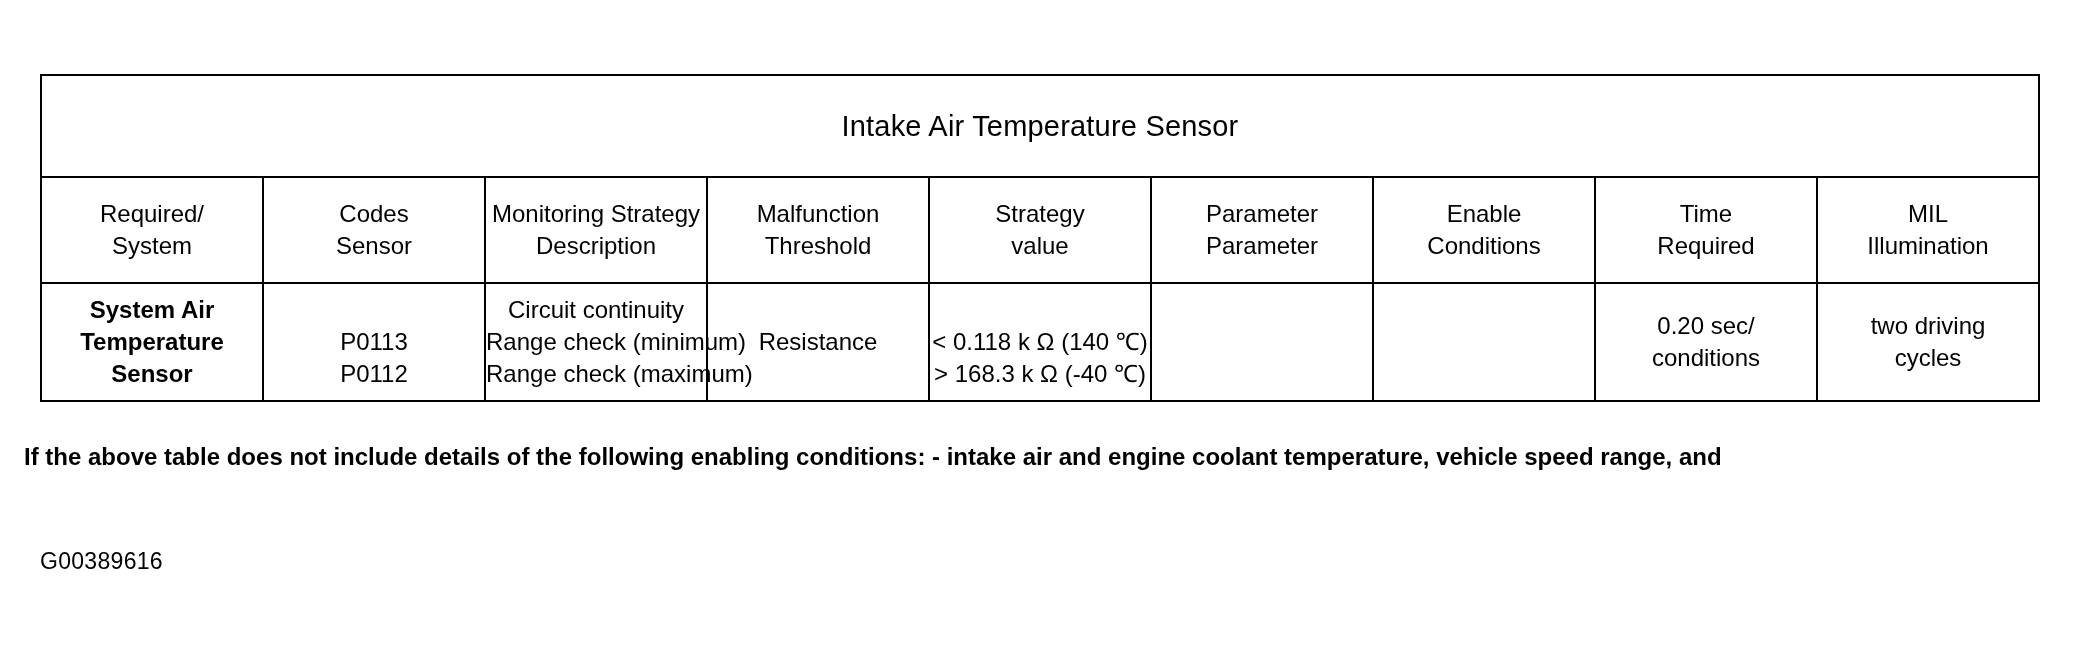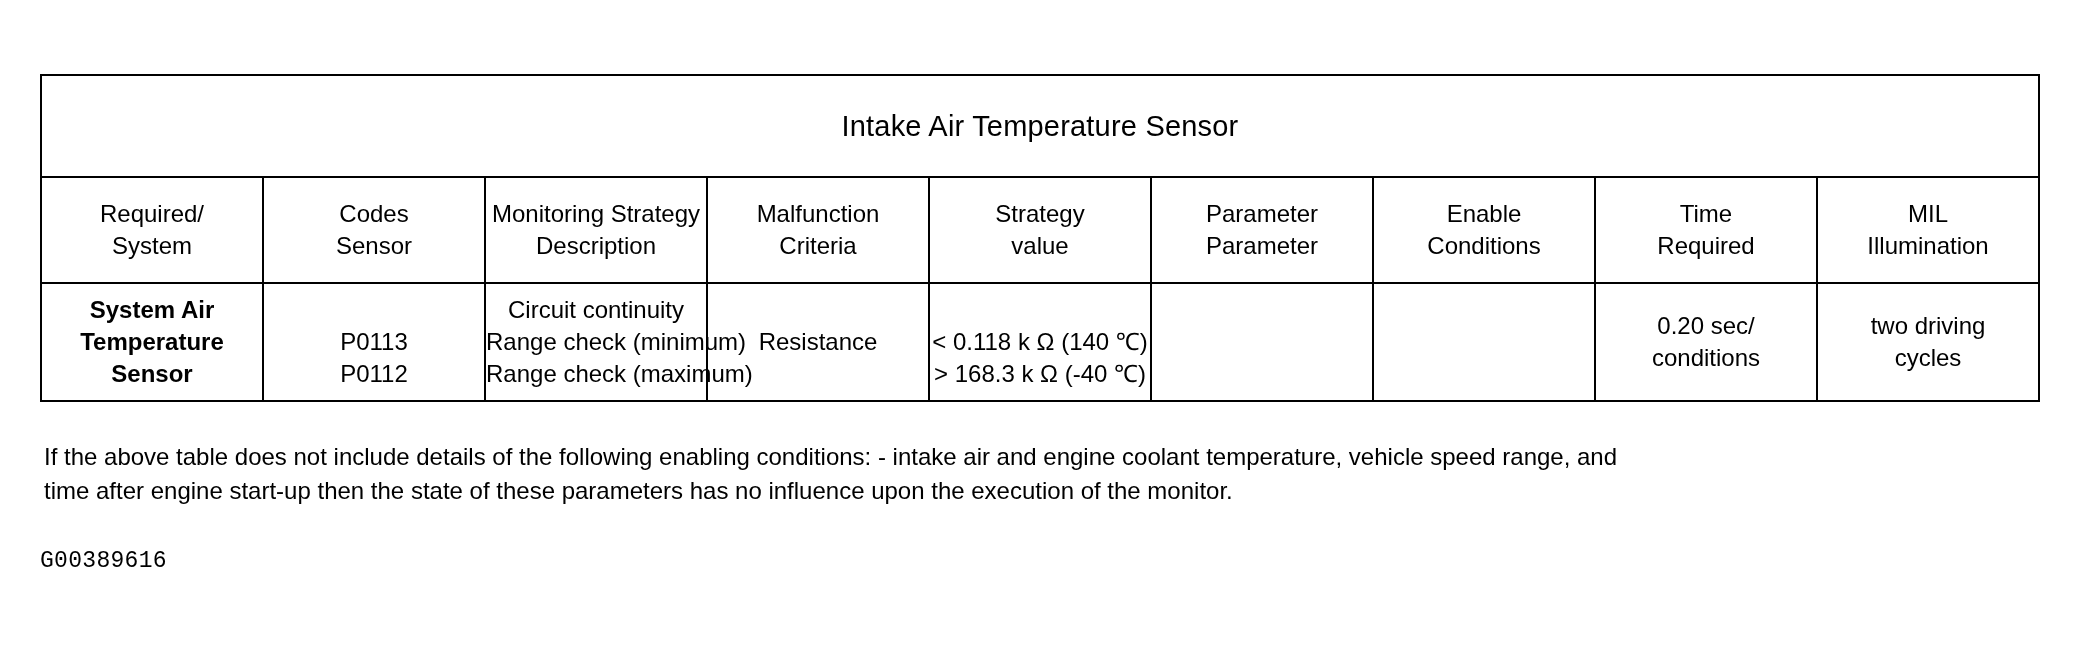--- a/index.html
+++ b/index.html
@@ -57,36 +57,36 @@
   }
   .body-cell.bold {
     font-weight: bold;
   }
   .cell-line {
     display: block;
     white-space: nowrap;
   }
   .note {
     position: absolute;
-    left: 44px;
+    left: 24px;
     top: 440px;
     width: 1960px;
     font-size: 24px;
     line-height: 1.42;
+    font-weight: bold;
   }
   .note-line {
     display: block;
   }
   .figure-id {
     position: absolute;
     left: 40px;
     top: 548px;
     font-size: 23px;
     letter-spacing: 0.3px;
-    font-family: Liberation Mono, monospace;
   }
 </style>
 </head>
 <body>
 
 <div class="page">
 
   <table class="doc-table">
     <tbody>
       <tr>
@@ -100,21 +100,21 @@
         <td class="header-cell" style="width:146px">
           <span class="cell-line">Codes</span>
           <span class="cell-line">Sensor</span>
         </td>
         <td class="header-cell" style="width:356px">
           <span class="cell-line">Monitoring Strategy</span>
           <span class="cell-line">Description</span>
         </td>
         <td class="header-cell" style="width:230px">
           <span class="cell-line">Malfunction</span>
-          <span class="cell-line">Criteria</span>
+          <span class="cell-line">Threshold</span>
         </td>
         <td class="header-cell" style="width:332px">
           <span class="cell-line">Strategy</span>
           <span class="cell-line">value</span>
         </td>
         <td class="header-cell" style="width:176px">
           <span class="cell-line">Parameter</span>
           <span class="cell-line">Parameter</span>
         </td>
         <td class="header-cell" style="width:166px">
@@ -167,18 +167,17 @@
         <td class="body-cell">
           <span class="cell-line">two driving</span>
           <span class="cell-line">cycles</span>
         </td>
       </tr>
     </tbody>
   </table>
 
   <div class="note">
     <span class="note-line">If the above table does not include details of the following enabling conditions: - intake air and engine coolant temperature, vehicle speed range, and</span>
-    <span class="note-line">time after engine start-up then the state of these parameters has no influence upon the execution of the monitor.</span>
   </div>
 
   <div class="figure-id">G00389616</div>
 
 </div>
 
 </body></html>

